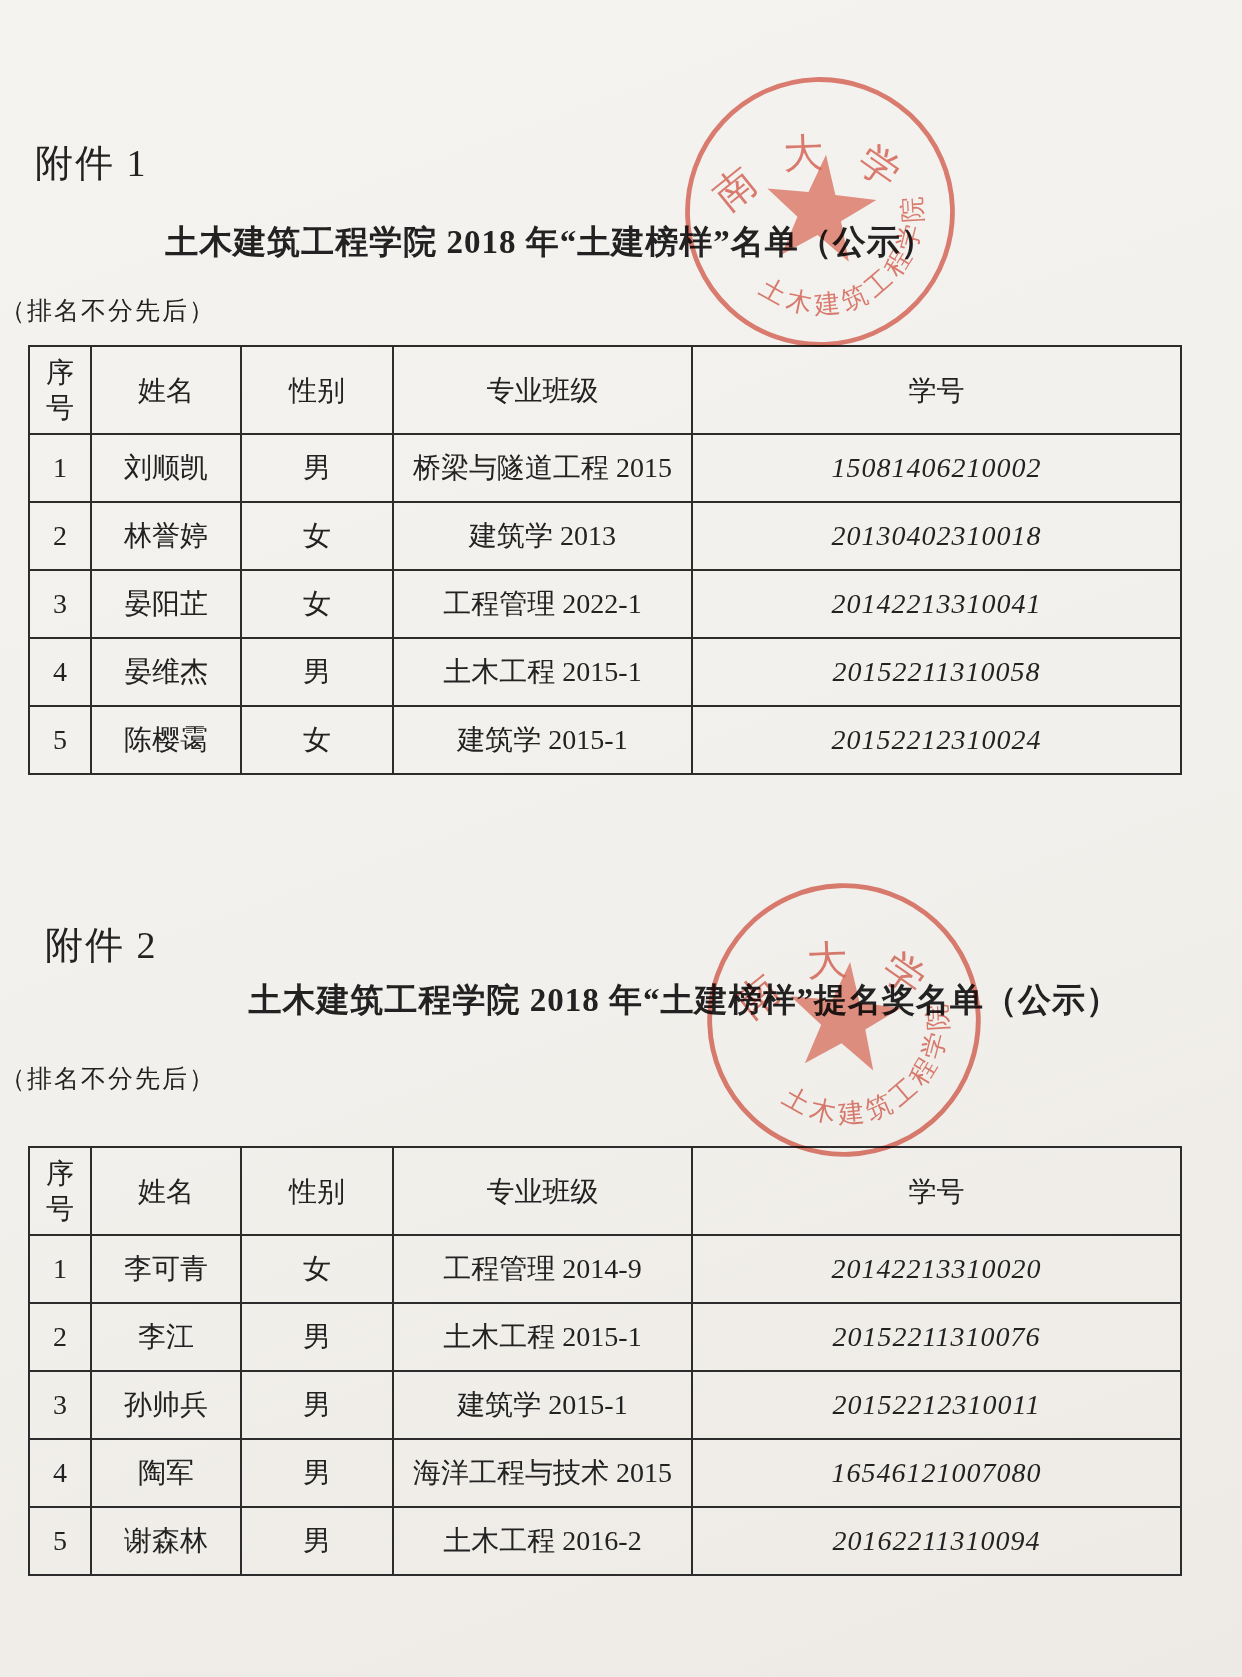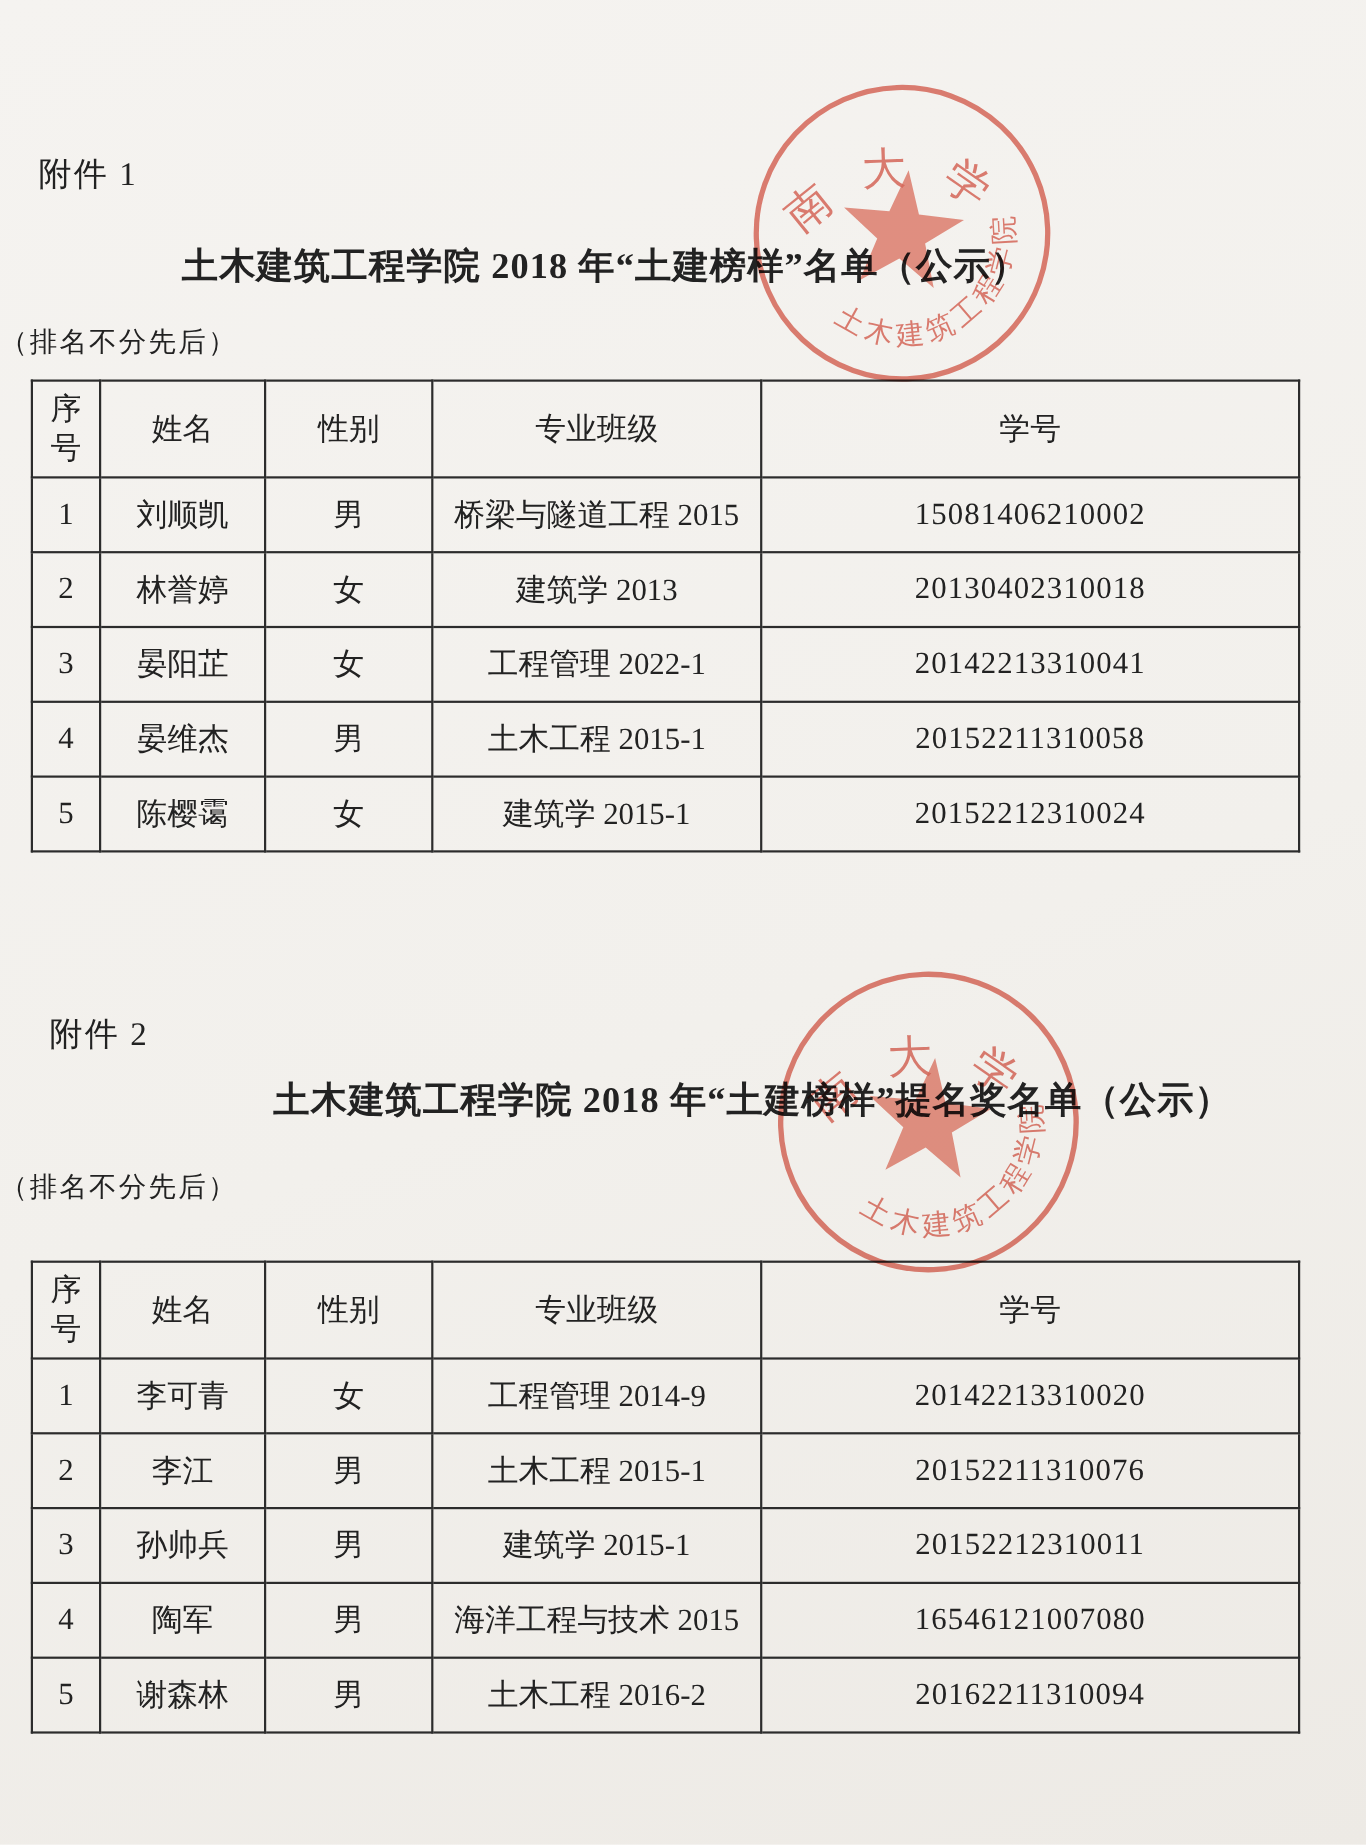--- a/index.html
+++ b/index.html
@@ -2,34 +2,34 @@
 <html><head>
 <meta charset="utf-8">
 <style>
   html,body{margin:0;padding:0;}
   body{
     width:1242px;height:1677px;
     background:linear-gradient(160deg,#f5f3f0 0%,#f2f0ec 55%,#edeae5 100%);
     font-family:"Liberation Serif","DejaVu Serif",serif;
     color:#222;position:relative;overflow:hidden;
   }
-  .attach-label{position:absolute;font-size:30px;letter-spacing:2px;}
+  .attach-label{position:absolute;font-size:38px;letter-spacing:2px;}
   .doc-title{position:absolute;left:0;text-align:center;font-weight:bold;
     font-size:33px;letter-spacing:1px;white-space:nowrap;}
   .doc-subtitle{position:absolute;left:0;text-align:left;font-size:25px;letter-spacing:2px;}
   table.roster{position:absolute;left:28px;width:1152px;border-collapse:collapse;
     table-layout:fixed;background:transparent;}
   table.roster th,table.roster td{
     border:2px solid #2c2c2c;text-align:center;vertical-align:middle;
     font-size:28px;padding:0 4px;overflow:hidden;}
   table.roster th{font-weight:normal;height:86px;line-height:1.25;}
   table.roster td{height:66px;font-weight:normal;}
   col.c-idx{width:62px;} col.c-name{width:150px;} col.c-sex{width:152px;}
   col.c-class{width:299px;} col.c-id{width:489px;}
-  .cell-id{font-size:27px;letter-spacing:1px;}
+  .cell-id{font-size:27px;letter-spacing:1px;font-style:italic;}
   .stamp{position:absolute;mix-blend-mode:multiply;opacity:.92;transform:rotate(-2deg);}
   .stamp text{font-family:"Liberation Serif","DejaVu Serif",serif;}
 </style>
 </head>
 <body>
 
 <div class="attach-label" style="left:35px;top:138px;">附件 1</div>
 
 <div class="doc-title" style="top:200px;width:1100px;margin-top:20px;">土木建筑工程学院 2018 年“土建榜样”名单（公示）</div>
 

